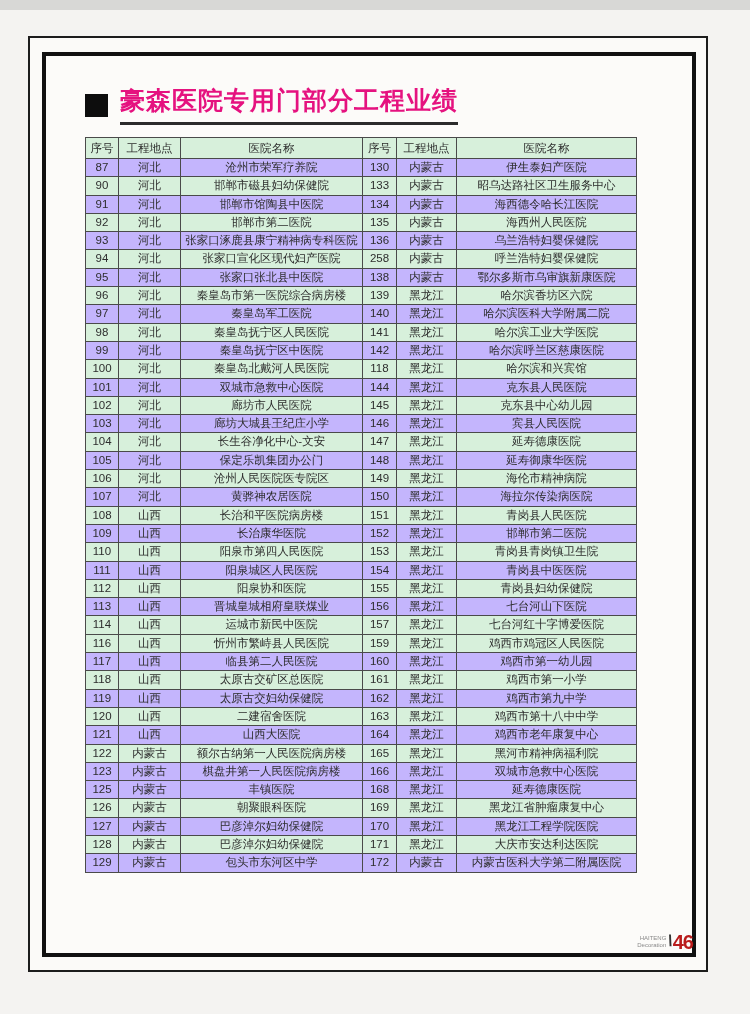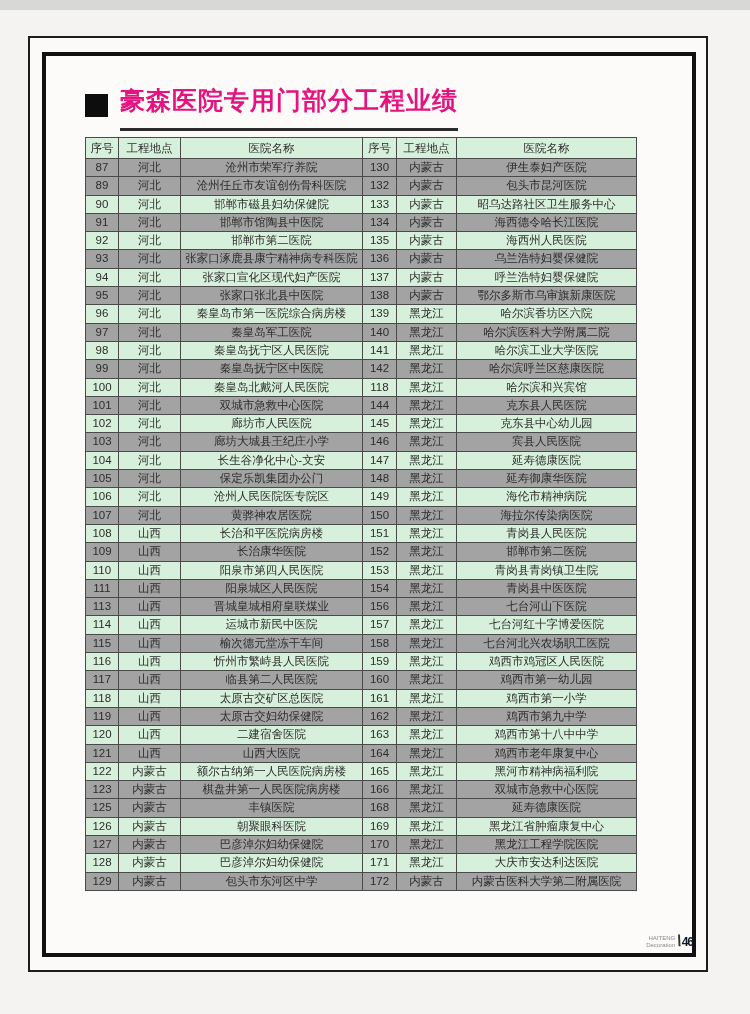--- a/index.html
+++ b/index.html
@@ -30,28 +30,28 @@
   }
   .title-square{
     width:23px;height:23px;background:#0d0d0d;margin-top:8px;flex:0 0 auto;
   }
   .page-title{
     margin:0 0 0 12px;
     font-size:25px;line-height:28px;font-weight:bold;
     color:var(--accent);
     letter-spacing:1px;
     border-bottom:3px solid #2b2b2b;
-    padding-bottom:14px;
+    padding-bottom:8px;
     white-space:nowrap;
   }
   table.perf{
     position:absolute;left:85px;top:137px;
     border-collapse:collapse;table-layout:fixed;
     width:551px;
-    background:#a3a3a3;
+    background:#c4b5fd;
   }
   table.perf col.c-no{width:33px;}
   table.perf col.c-loc{width:62px;}
   table.perf col.c-name{width:182px;}
   table.perf col.c-no2{width:34px;}
   table.perf col.c-loc2{width:60px;}
   table.perf col.c-name2{width:180px;}
   table.perf th, table.perf td{
     border:1px solid var(--grid);
     padding:0 2px;
@@ -74,21 +74,21 @@
   }
   .brand{
     font-size:6px;line-height:7px;color:#8a8a8a;
     text-align:right;margin-right:1px;
   }
   .slash{
     font-size:16px;color:#333;font-weight:bold;
     transform:skewX(-8deg);margin:0 0 2px 1px;
   }
   .page-number{
-    font-size:12px;font-weight:bold;color:#0f172a;letter-spacing:-1px;
+    font-size:20px;font-weight:bold;color:#b91c1c;letter-spacing:-1px;
   }
 </style>
 </head>
 <body style="--accent: #e5127f; --rowgreen: #d7f0db; --grid: #4a4a4a;">
 
 <div class="top-strip"></div>
 <div class="outer-frame"></div>
 <div class="inner-frame"></div>
 
 <div class="title-row">
@@ -117,28 +117,20 @@
   </thead>
   <tbody>
       <tr>
         <td>87</td>
         <td>河北</td>
         <td>沧州市荣军疗养院</td>
         <td>130</td>
         <td>内蒙古</td>
         <td>伊生泰妇产医院</td>
       </tr>
-      <tr>
-        <td>89</td>
-        <td>河北</td>
-        <td>沧州任丘市友谊创伤骨科医院</td>
-        <td>132</td>
-        <td>内蒙古</td>
-        <td>包头市昆河医院</td>
-      </tr>
       <tr class="alt">
         <td>90</td>
         <td>河北</td>
         <td>邯郸市磁县妇幼保健院</td>
         <td>133</td>
         <td>内蒙古</td>
         <td>昭乌达路社区卫生服务中心</td>
       </tr>
       <tr>
         <td>91</td>
@@ -161,21 +153,21 @@
         <td>河北</td>
         <td>张家口涿鹿县康宁精神病专科医院</td>
         <td>136</td>
         <td>内蒙古</td>
         <td>乌兰浩特妇婴保健院</td>
       </tr>
       <tr class="alt">
         <td>94</td>
         <td>河北</td>
         <td>张家口宣化区现代妇产医院</td>
-        <td>137</td>
+        <td>258</td>
         <td>内蒙古</td>
         <td>呼兰浩特妇婴保健院</td>
       </tr>
       <tr>
         <td>95</td>
         <td>河北</td>
         <td>张家口张北县中医院</td>
         <td>138</td>
         <td>内蒙古</td>
         <td>鄂尔多斯市乌审旗新康医院</td>
@@ -301,43 +293,43 @@
         <td>青岗县青岗镇卫生院</td>
       </tr>
       <tr>
         <td>111</td>
         <td>山西</td>
         <td>阳泉城区人民医院</td>
         <td>154</td>
         <td>黑龙江</td>
         <td>青岗县中医医院</td>
       </tr>
+      <tr class="alt">
+        <td>112</td>
+        <td>山西</td>
+        <td>阳泉协和医院</td>
+        <td>155</td>
+        <td>黑龙江</td>
+        <td>青岗县妇幼保健院</td>
+      </tr>
       <tr>
         <td>113</td>
         <td>山西</td>
         <td>晋城皇城相府皇联煤业</td>
         <td>156</td>
         <td>黑龙江</td>
         <td>七台河山下医院</td>
       </tr>
       <tr class="alt">
         <td>114</td>
         <td>山西</td>
         <td>运城市新民中医院</td>
         <td>157</td>
         <td>黑龙江</td>
         <td>七台河红十字博爱医院</td>
-      </tr>
-      <tr>
-        <td>115</td>
-        <td>山西</td>
-        <td>榆次德元堂冻干车间</td>
-        <td>158</td>
-        <td>黑龙江</td>
-        <td>七台河北兴农场职工医院</td>
       </tr>
       <tr class="alt">
         <td>116</td>
         <td>山西</td>
         <td>忻州市繁峙县人民医院</td>
         <td>159</td>
         <td>黑龙江</td>
         <td>鸡西市鸡冠区人民医院</td>
       </tr>
       <tr>

